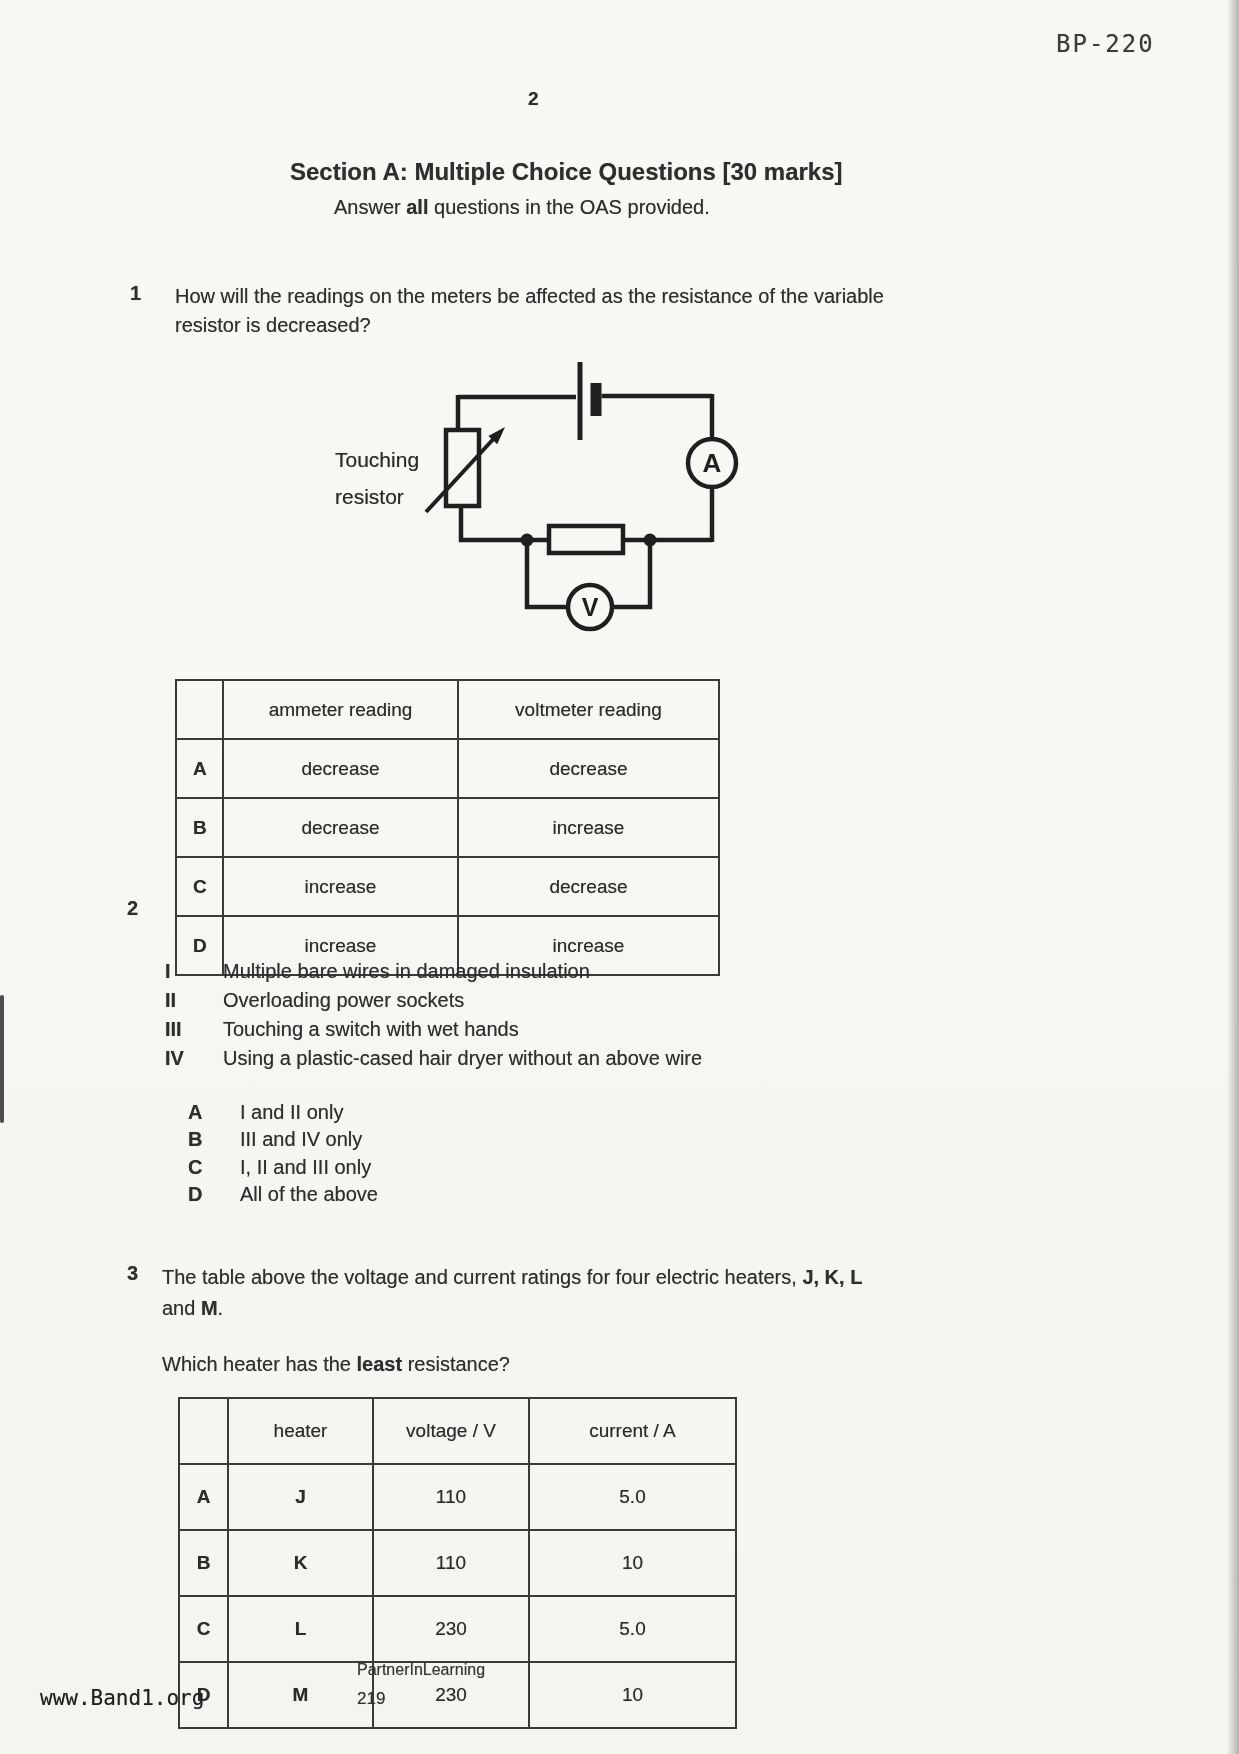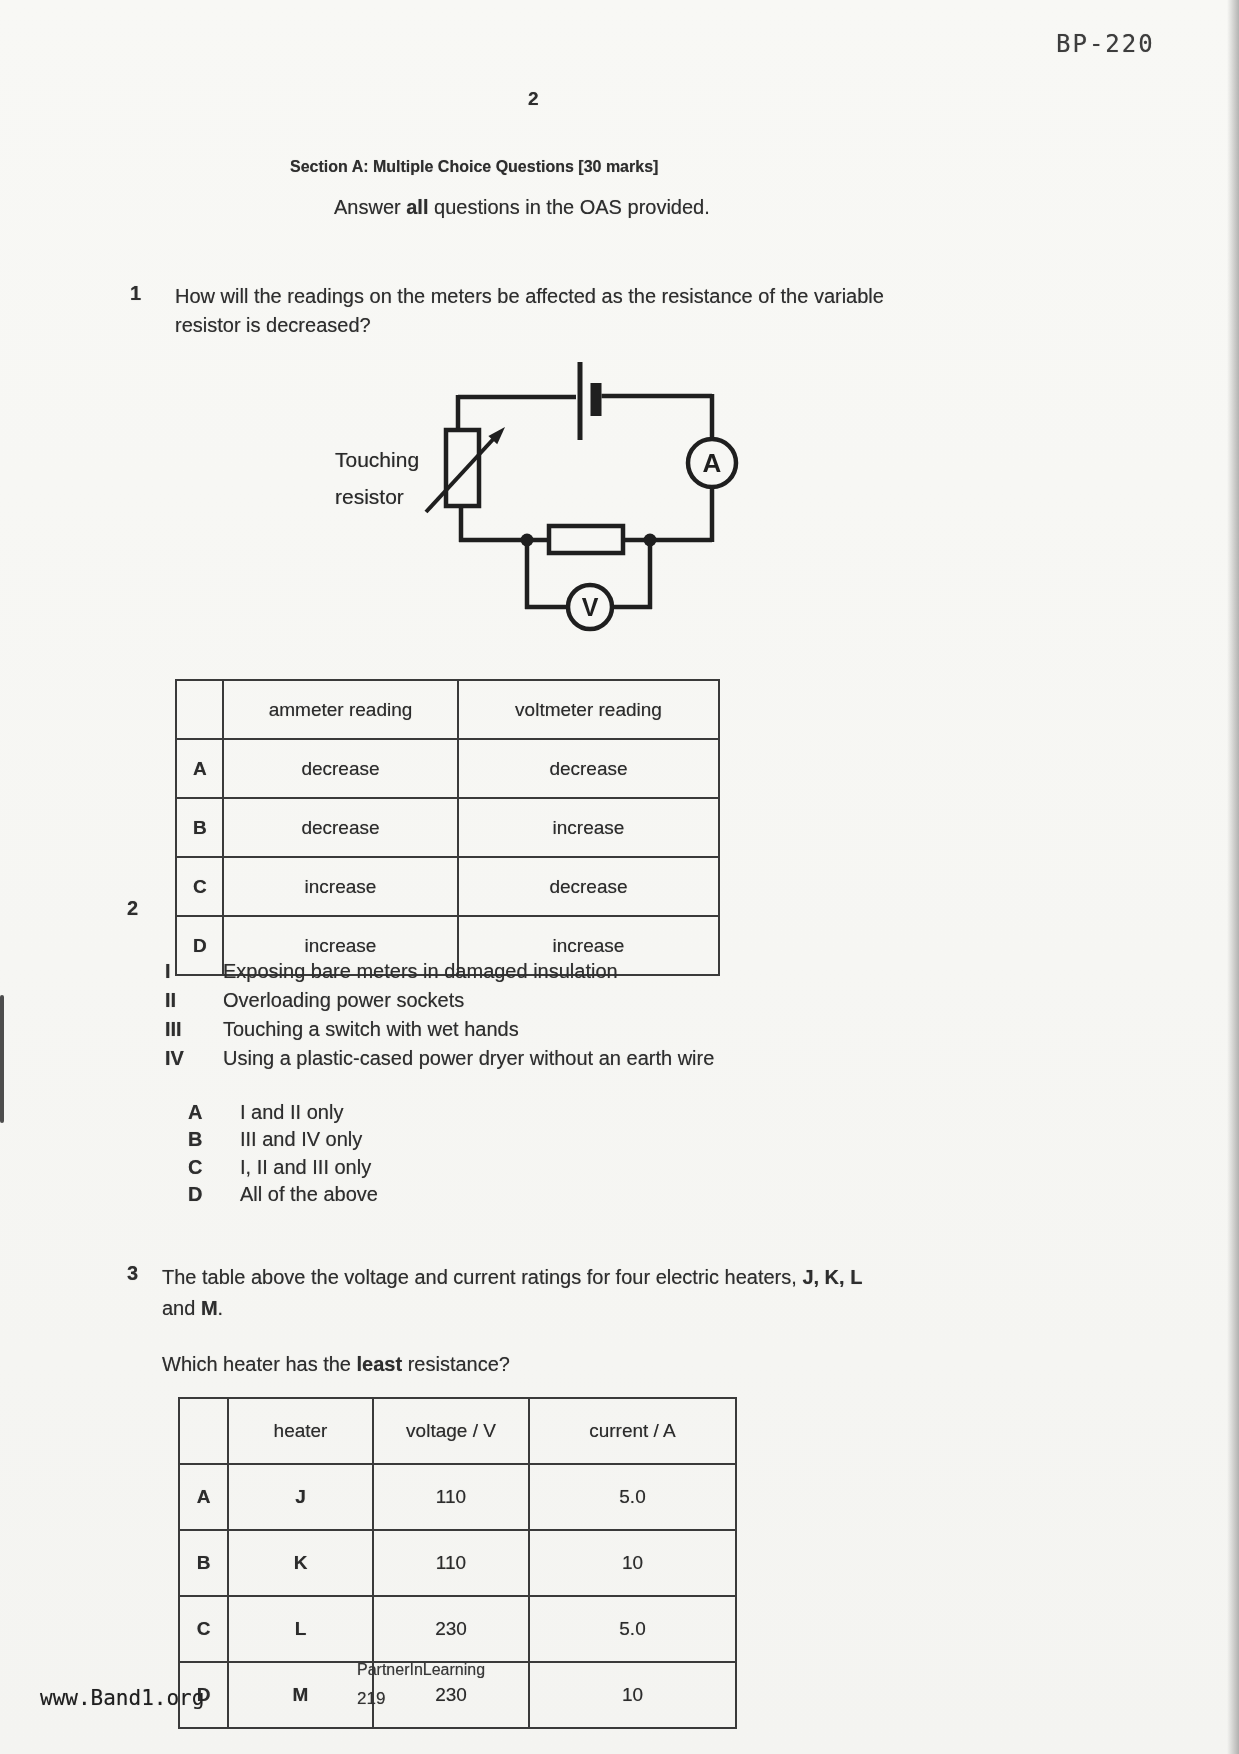--- a/index.html
+++ b/index.html
@@ -11,21 +11,21 @@
     overflow:hidden;
     font-family:"Liberation Sans", sans-serif;
     color:#2e2e2e;
   }
   .scan { text-shadow:0 0 0.7px rgba(45,45,45,0.55); }
   .abs { position:absolute; }
   .bold { font-weight:bold;margin-top:31px; }
 
   .bp-code { font-family:"DejaVu Sans Mono", monospace; font-size:24px; letter-spacing:2px; color:#3d3d3d; }
   .page-num { font-size:19px; font-weight:bold; }
-  .section-title { font-size:16px; font-weight:bold; }
+  .section-title { font-size:24px; font-weight:bold; }
   .instruction { font-size:20px; }
 
   .q-number { font-size:20px; font-weight:bold; }
   .q-text { font-size:20px; line-height:29px; }
 
   .var-label { font-size:21px; line-height:37px; color:#2a2a2a; }
 
   table.mcq { border-collapse:collapse; table-layout:fixed; }
   table.mcq td { border:2px solid #3a3a3a; font-size:19px; text-align:center; vertical-align:middle; padding:16px; color:#2c2c2c; }
   table.mcq td.rowlabel { font-weight:bold; text-align:center; }
@@ -141,24 +141,24 @@
       <td class="rowlabel">D</td>
       <td>increase</td>
       <td>increase</td>
     </tr>
   </tbody>
     </table>
 
   <div class="abs q-number scan" style="left:127px; top:897px;">2</div>
 
   <div class="abs scan" style="left:165px; top:957px;">
-    <div class="stmt-row"><span class="stmt-num">I</span><span>Exposing bare meters in damaged insulation</span></div>
+    <div class="stmt-row"><span class="stmt-num">I</span><span>Multiple bare wires in damaged insulation</span></div>
     <div class="stmt-row"><span class="stmt-num">II</span><span>Overloading power sockets</span></div>
     <div class="stmt-row"><span class="stmt-num">III</span><span>Touching a switch with wet hands</span></div>
-    <div class="stmt-row"><span class="stmt-num">IV</span><span>Using a plastic-cased power dryer without an earth wire</span></div>
+    <div class="stmt-row"><span class="stmt-num">IV</span><span>Using a plastic-cased hair dryer without an above wire</span></div>
   </div>
 
   <div class="abs scan" style="left:188px; top:1099px;">
     <div class="opt-row"><span class="opt-letter">A</span><span>I and II only</span></div>
     <div class="opt-row"><span class="opt-letter">B</span><span>III and IV only</span></div>
     <div class="opt-row"><span class="opt-letter">C</span><span>I, II and III only</span></div>
     <div class="opt-row"><span class="opt-letter">D</span><span>All of the above</span></div>
   </div>
 
   <div class="abs q-number scan" style="left:127px; top:1262px;">3</div>

